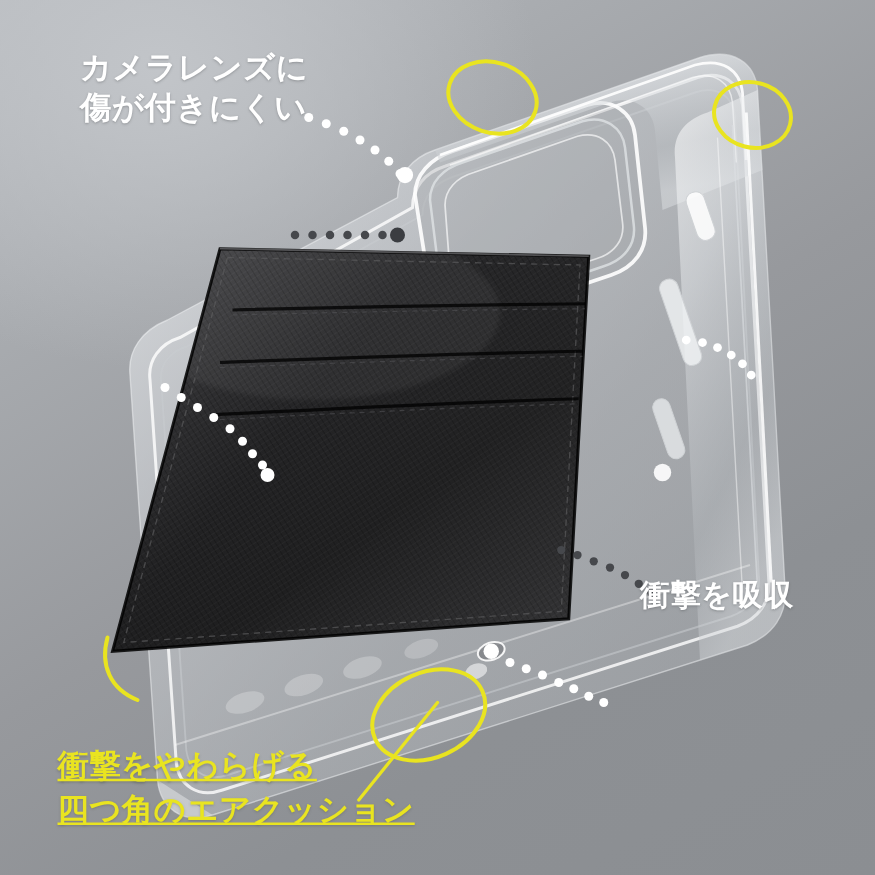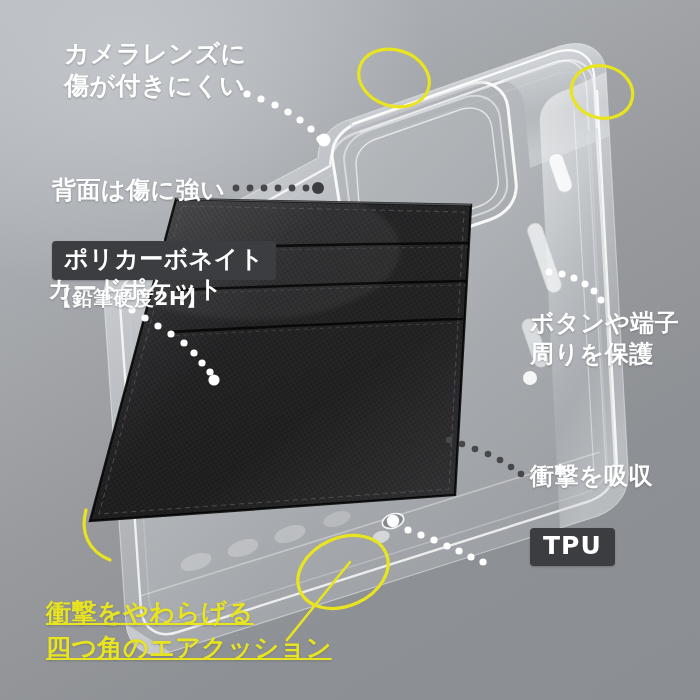--- a/index.html
+++ b/index.html
@@ -32,21 +32,21 @@
     font-weight: 700;
     letter-spacing: 0.5px;
     line-height: 1.28;
     text-shadow: 0 1px 2px rgba(60,62,66,0.35);
     white-space: pre-line;
   }
   .ann.t1 { left: 64px;  top: 38px;  font-size: 25px; }
   .ann.t2 { left: 52px;  top: 144px; font-size: 24px; }
   .ann.t3 { left: 48px;  top: 274px; font-size: 24px; }
   .ann.t4 { left: 530px; top: 308px; font-size: 24px; }
-  .ann.t5 { left: 530px; top: 430px; font-size: 24px; }
+  .ann.t5 { left: 512px; top: 430px; font-size: 24px; }
   .ann.t6 { left: 492px; top: 551px; font-size: 24px; }
 
   .badge {
     display: inline-block;
     background: #3b3d41;
     color: #ffffff;
     font-weight: 700;
     border-radius: 4px;
     text-shadow: none;
     box-shadow: 0 1px 2px rgba(50,52,56,0.3);
@@ -326,33 +326,24 @@
       <ellipse cx="602" cy="92" rx="31" ry="26" transform="rotate(14 602 92)"></ellipse>
       <path d="M86,510 C80,532 88,551 110,560" stroke-width="3.2"></path>
       <ellipse cx="343" cy="572" rx="47" ry="34" transform="rotate(-24 343 572)"></ellipse>
       <path d="M287,640 L350,562" stroke-width="2.6"></path>
     </g>
   </svg>
 
   <div class="ann t1">カメラレンズに
 傷が付きにくい</div>
 
-  <div class="ann t2">
-    <span>背面は傷に強い</span><br>
-    <span class="badge pc">ポリカーボネイト</span>
-    <span class="sub">【鉛筆硬度2H】</span>
-  </div>
-
-  <div class="ann t3">カードポケット</div>
-
-  <div class="ann t4">ボタンや端子
-周りを保護</div>
+
+
 
   <div class="ann t5">
     <span>衝撃を吸収</span><br>
-    <span class="badge tpu">TPU</span>
   </div>
 
 
   <div class="ann yellow y1">衝撃をやわらげる
 四つ角のエアクッション</div>
 
 </div>
 
 </body></html>

